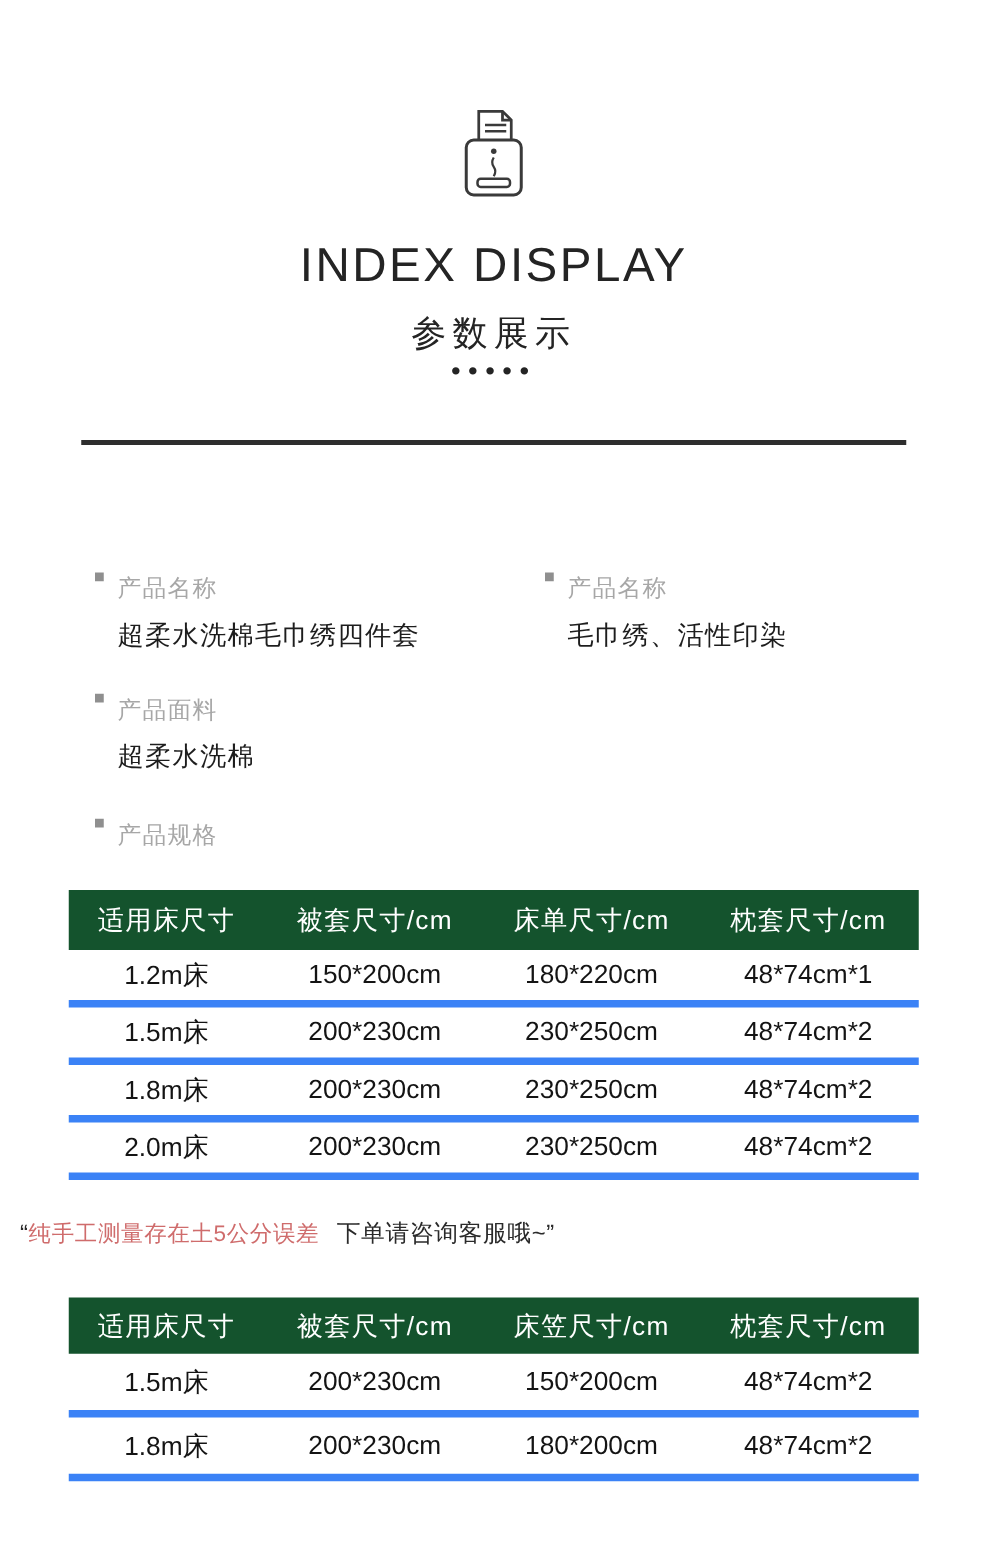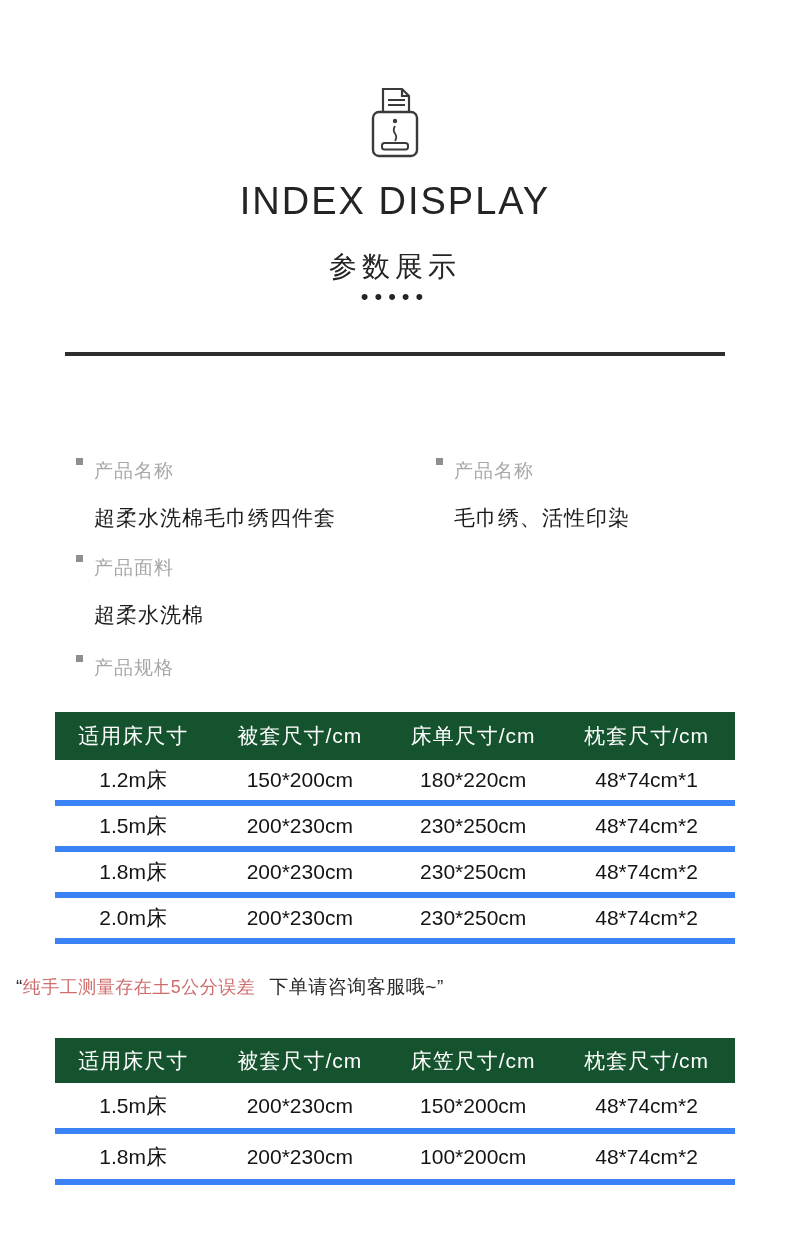--- a/index.html
+++ b/index.html
@@ -19,21 +19,21 @@
   .icon-wrap {
     position: absolute;
     top: 84px;
     left: 0;
     width: 100%;
     display: flex;
     justify-content: center;
   }
   .title-en {
     position: absolute;
-    top: 180px;
+    top: 192px;
     width: 100%;
     text-align: center;
     font-size: 38px;
     letter-spacing: 2px;
     color: #242424;
     font-weight: 400;
   }
   .title-zh {
     position: absolute;
     top: 248px;
@@ -72,21 +72,21 @@
     letter-spacing: 1px;
   }
   .info-item .bullet {
     width: 7px;
     height: 7px;
     background: #8f8f8f;
     margin-right: 11px;
     flex: 0 0 auto;
   }
   .info-item .value {
-    margin-top: 20px;
+    margin-top: 10px;
     margin-left: 18px;
     font-size: 21px;
     color: #1d1d1d;
     letter-spacing: 1px;
   }
   .info-name    { left: 76px;  top: 458px; }
   .info-craft   { left: 436px; top: 458px; }
   .info-fabric  { left: 76px;  top: 555px; }
   .info-spec    { left: 76px;  top: 655px; }
 
@@ -250,18 +250,18 @@
     </div>
     <div class="trow">
       <div class="cell">1.5m床</div>
       <div class="cell">200*230cm</div>
       <div class="cell">150*200cm</div>
       <div class="cell">48*74cm*2</div>
     </div>
     <div class="trow">
       <div class="cell">1.8m床</div>
       <div class="cell">200*230cm</div>
-      <div class="cell">100*200cm</div>
+      <div class="cell">180*200cm</div>
       <div class="cell">48*74cm*2</div>
     </div>
   </div>
 
 </div>
 
 </body></html>

